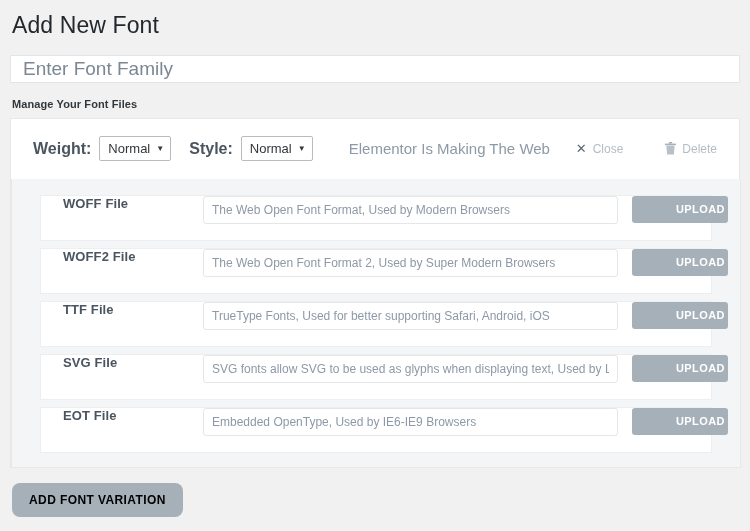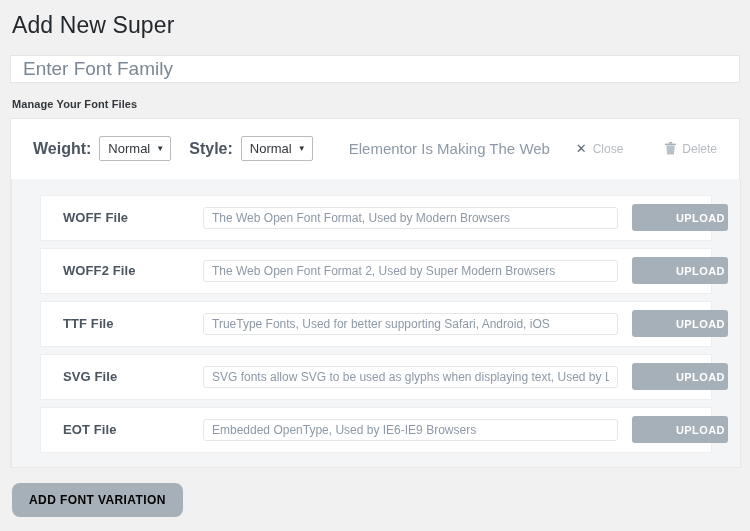--- a/index.html
+++ b/index.html
@@ -156,21 +156,21 @@
     width: 730px;
     box-sizing: border-box;
     background: #f4f5f6;
     border: 1px solid #e8e8e8;
     border-top: none;
     padding: 16px 28px 14px 28px;
   }
 
   .file-row {
     display: flex;
-    align-items: center;
+    align-items: flex-start;
     box-sizing: border-box;
     height: 46px;
     background: #ffffff;
     border: 1px solid #eceef0;
     margin-bottom: 7px;
     padding: 0 8px 0 22px;
   }
   .file-row:last-child { margin-bottom: 0; }
 
   .file-label {
@@ -179,21 +179,21 @@
     font-size: 13px;
     font-weight: bold;
     color: #4a5560;
     letter-spacing: 0.1px;
   }
 
   .file-input {
     box-sizing: border-box;
     width: 415px;
     flex: none;
-    height: 22px;
+    height: 28px;
     padding: 0 8px;
     font-family: "Liberation Sans", sans-serif;
     font-size: 12px;
     color: #60707f;
     background: #ffffff;
     border: 1px solid #e4e6e8;
     border-radius: 3px;
     outline: none;
   }
   .file-input::placeholder {
@@ -234,21 +234,21 @@
     font-weight: bold;
     letter-spacing: 0.4px;
     cursor: pointer;
   }
 </style>
 </head>
 <body>
 
 <div class="page">
 
-  <h1 class="page-title">Add New Super</h1>
+  <h1 class="page-title">Add New Font</h1>
 
   <input class="family-input" type="text" placeholder="Enter Font Family" style="">
 
   <div class="section-label">Manage Your Font Files</div>
 
   <div class="variation-card">
     <div class="variation-head">
 
       <span class="field-label">Weight:</span>
       <div class="mini-select">

